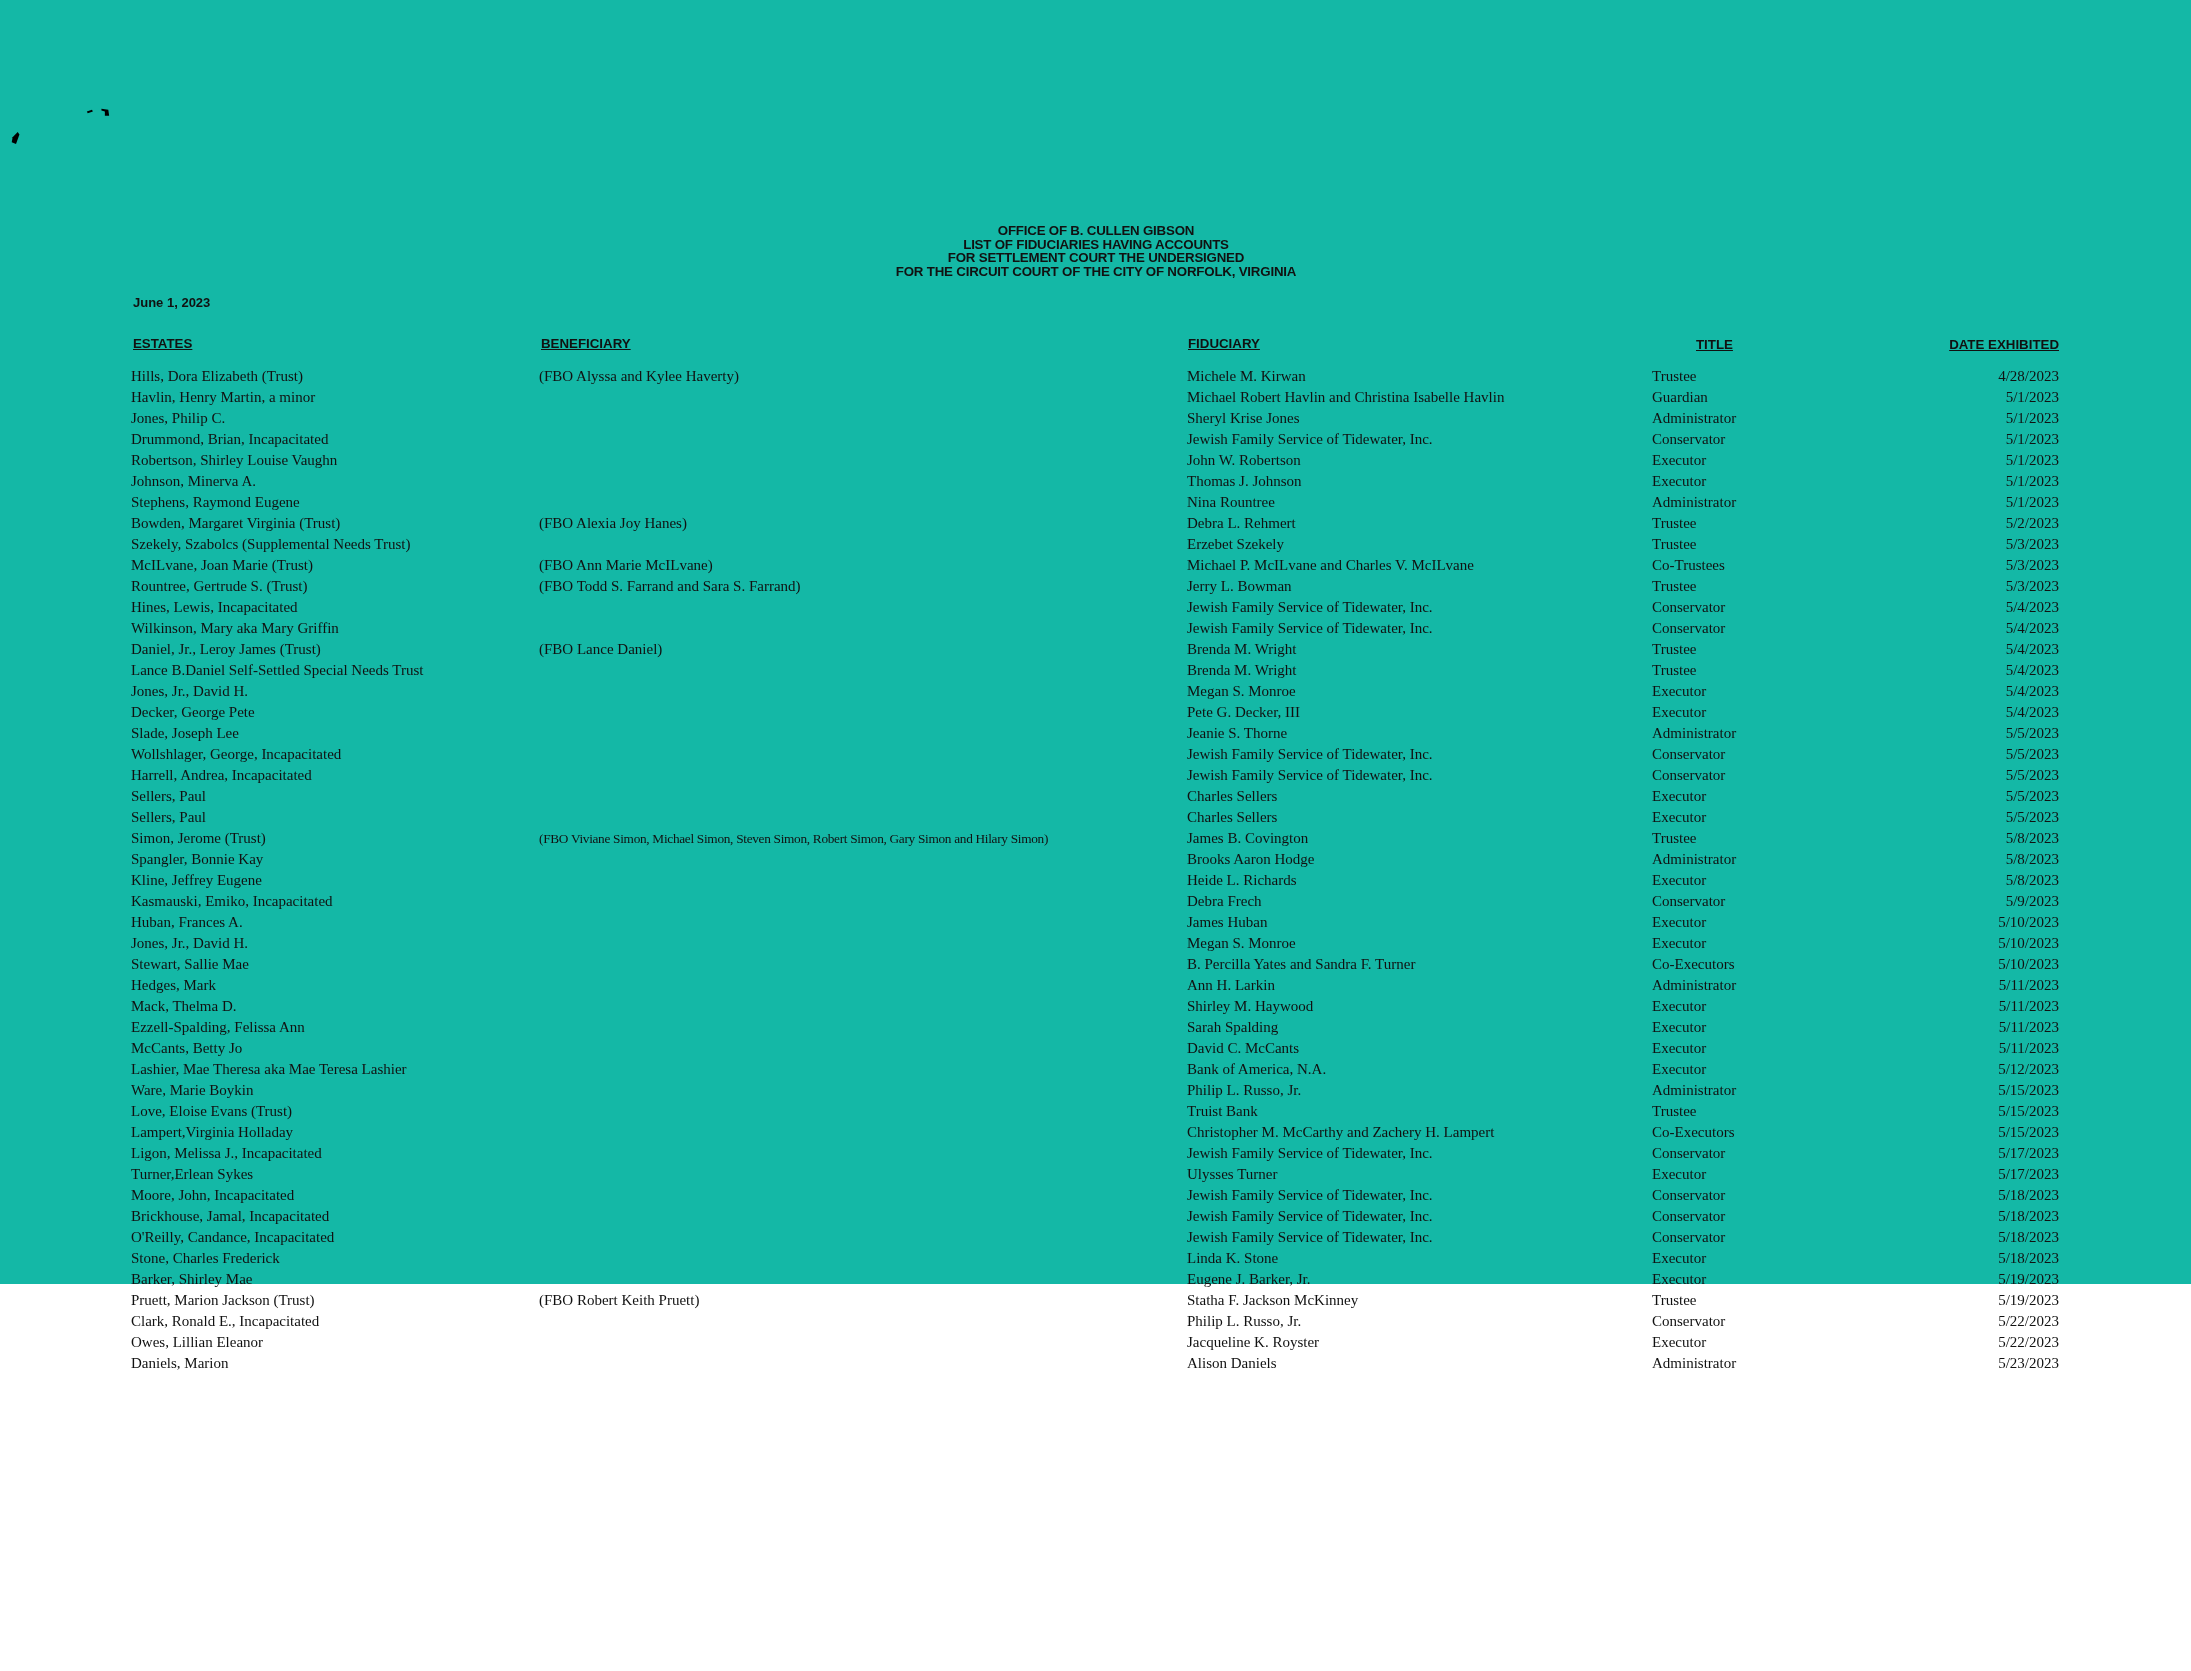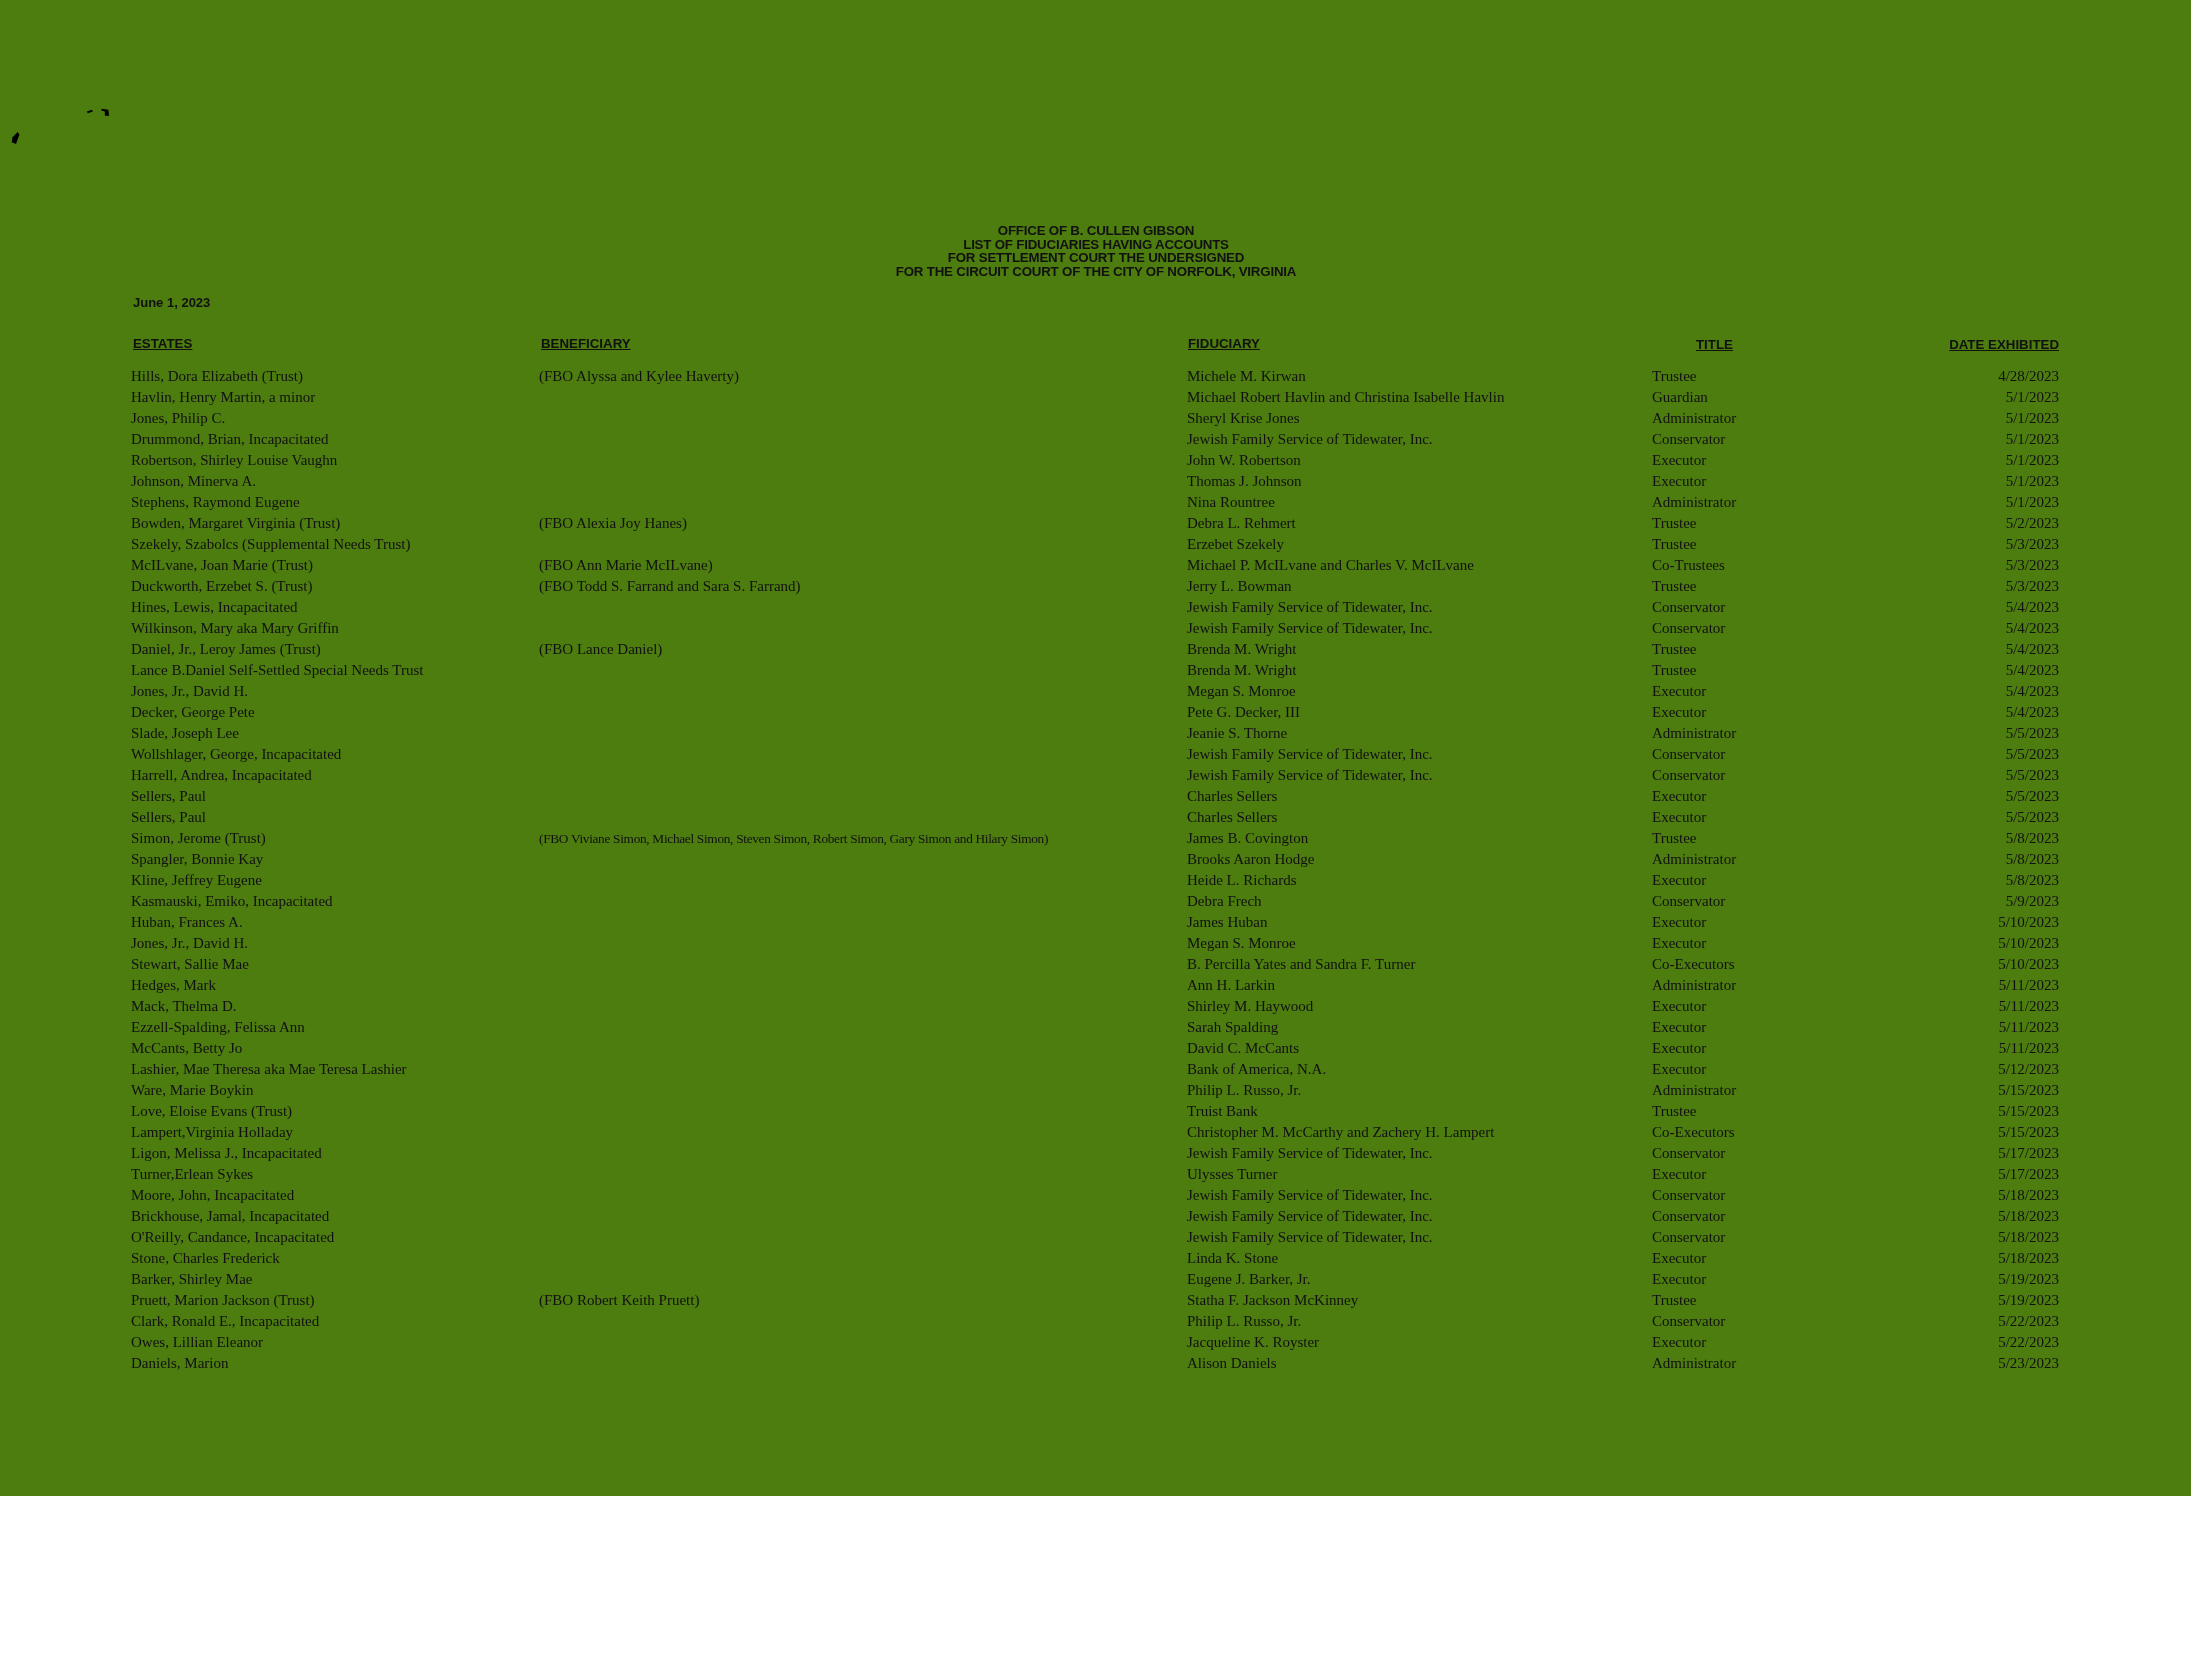--- a/index.html
+++ b/index.html
@@ -1,17 +1,17 @@
 <!DOCTYPE html>
 <html style="font-size:13.7px"><head>
 <meta charset="utf-8">
 <style>
   html, body { margin: 0; padding: 0; background: #ffffff; }
   body { width: 2192px; height: 1672px; position: relative; overflow: hidden; color: #111; }
-  .page { position: absolute; left: 0; top: 0; width: 2192px; height: 1496px; background: #4d7c0f; text-decoration: underline; }
+  .page { position: absolute; left: 0; top: 0; width: 2192px; height: 1284px; background: #14b8a6; text-decoration: underline; }
   .speck1 { position: absolute; left: 86px; top: 108px; width: 24px; height: 8.6px; }
   .speck2 { position: absolute; left: 10.3px; top: 132px; width: 10.3px; height: 13.7px; }
   .header { position: absolute; left: 0; width: 2192px; top: 224px; text-align: center;
             font-family: "Liberation Sans", sans-serif; font-weight: bold; font-size: 13.3px; line-height: 13.5px; letter-spacing: -0.2px; }
   .header div { white-space: nowrap; }
   .date-label { position: absolute; left: 133px; top: 295px; font-family: "Liberation Sans", sans-serif; font-weight: bold; font-size: 13px; }
   .colhead { position: absolute; top: 336px; font-family: "Liberation Sans", sans-serif; font-weight: bold; font-size: 13.3px; text-decoration: underline; white-space: nowrap; }
   .rows { position: absolute; left: 0; top: 354px; width: 2192px; margin-top: 14px; }
   .row { position: relative; height: 21px; font-family: "Liberation Serif", serif; font-size: 15px; white-space: nowrap; }
   .row span { position: absolute; top: 0; }
@@ -115,21 +115,21 @@
         <span class="c-date">5/3/2023</span>
       </div>
       <div class="row">
         <span class="c-estate">McILvane, Joan Marie (Trust)</span>
         <span class="c-benef">(FBO Ann Marie McILvane)</span>
         <span class="c-fid">Michael P. McILvane and Charles V. McILvane</span>
         <span class="c-title">Co-Trustees</span>
         <span class="c-date">5/3/2023</span>
       </div>
       <div class="row">
-        <span class="c-estate">Duckworth, Erzebet S. (Trust)</span>
+        <span class="c-estate">Rountree, Gertrude S. (Trust)</span>
         <span class="c-benef">(FBO Todd S. Farrand and Sara S. Farrand)</span>
         <span class="c-fid">Jerry L. Bowman</span>
         <span class="c-title">Trustee</span>
         <span class="c-date">5/3/2023</span>
       </div>
       <div class="row">
         <span class="c-estate">Hines, Lewis, Incapacitated</span>
         <span class="c-benef"></span>
         <span class="c-fid">Jewish Family Service of Tidewater, Inc.</span>
         <span class="c-title">Conservator</span>

